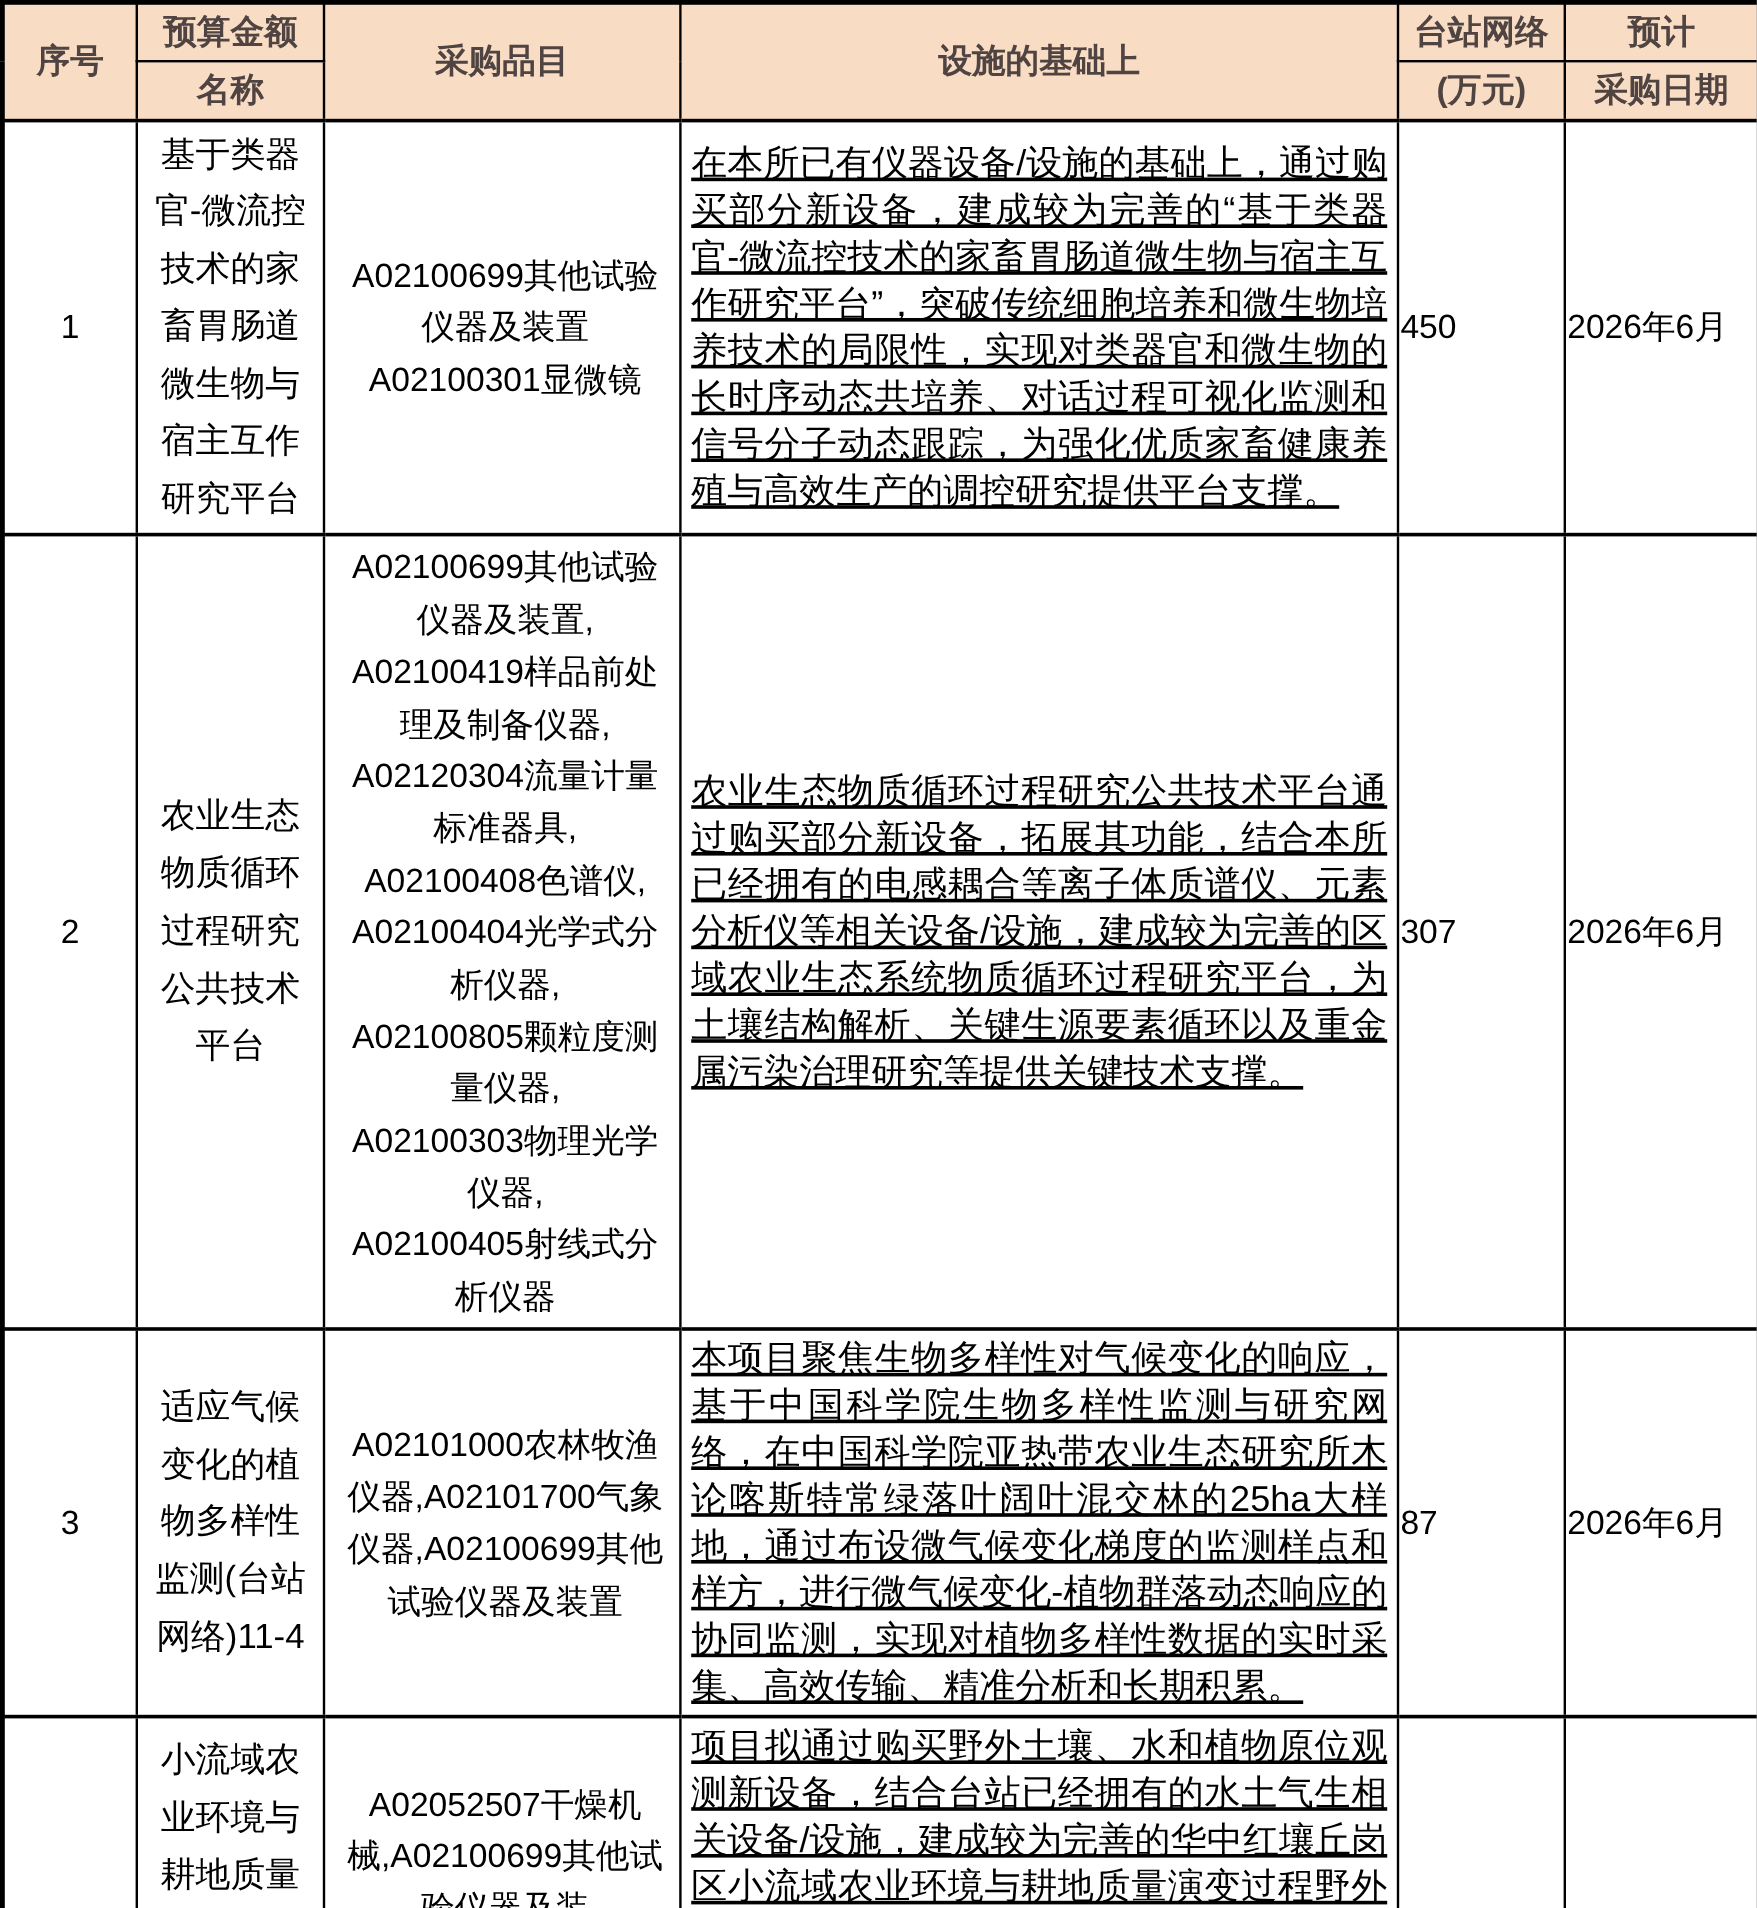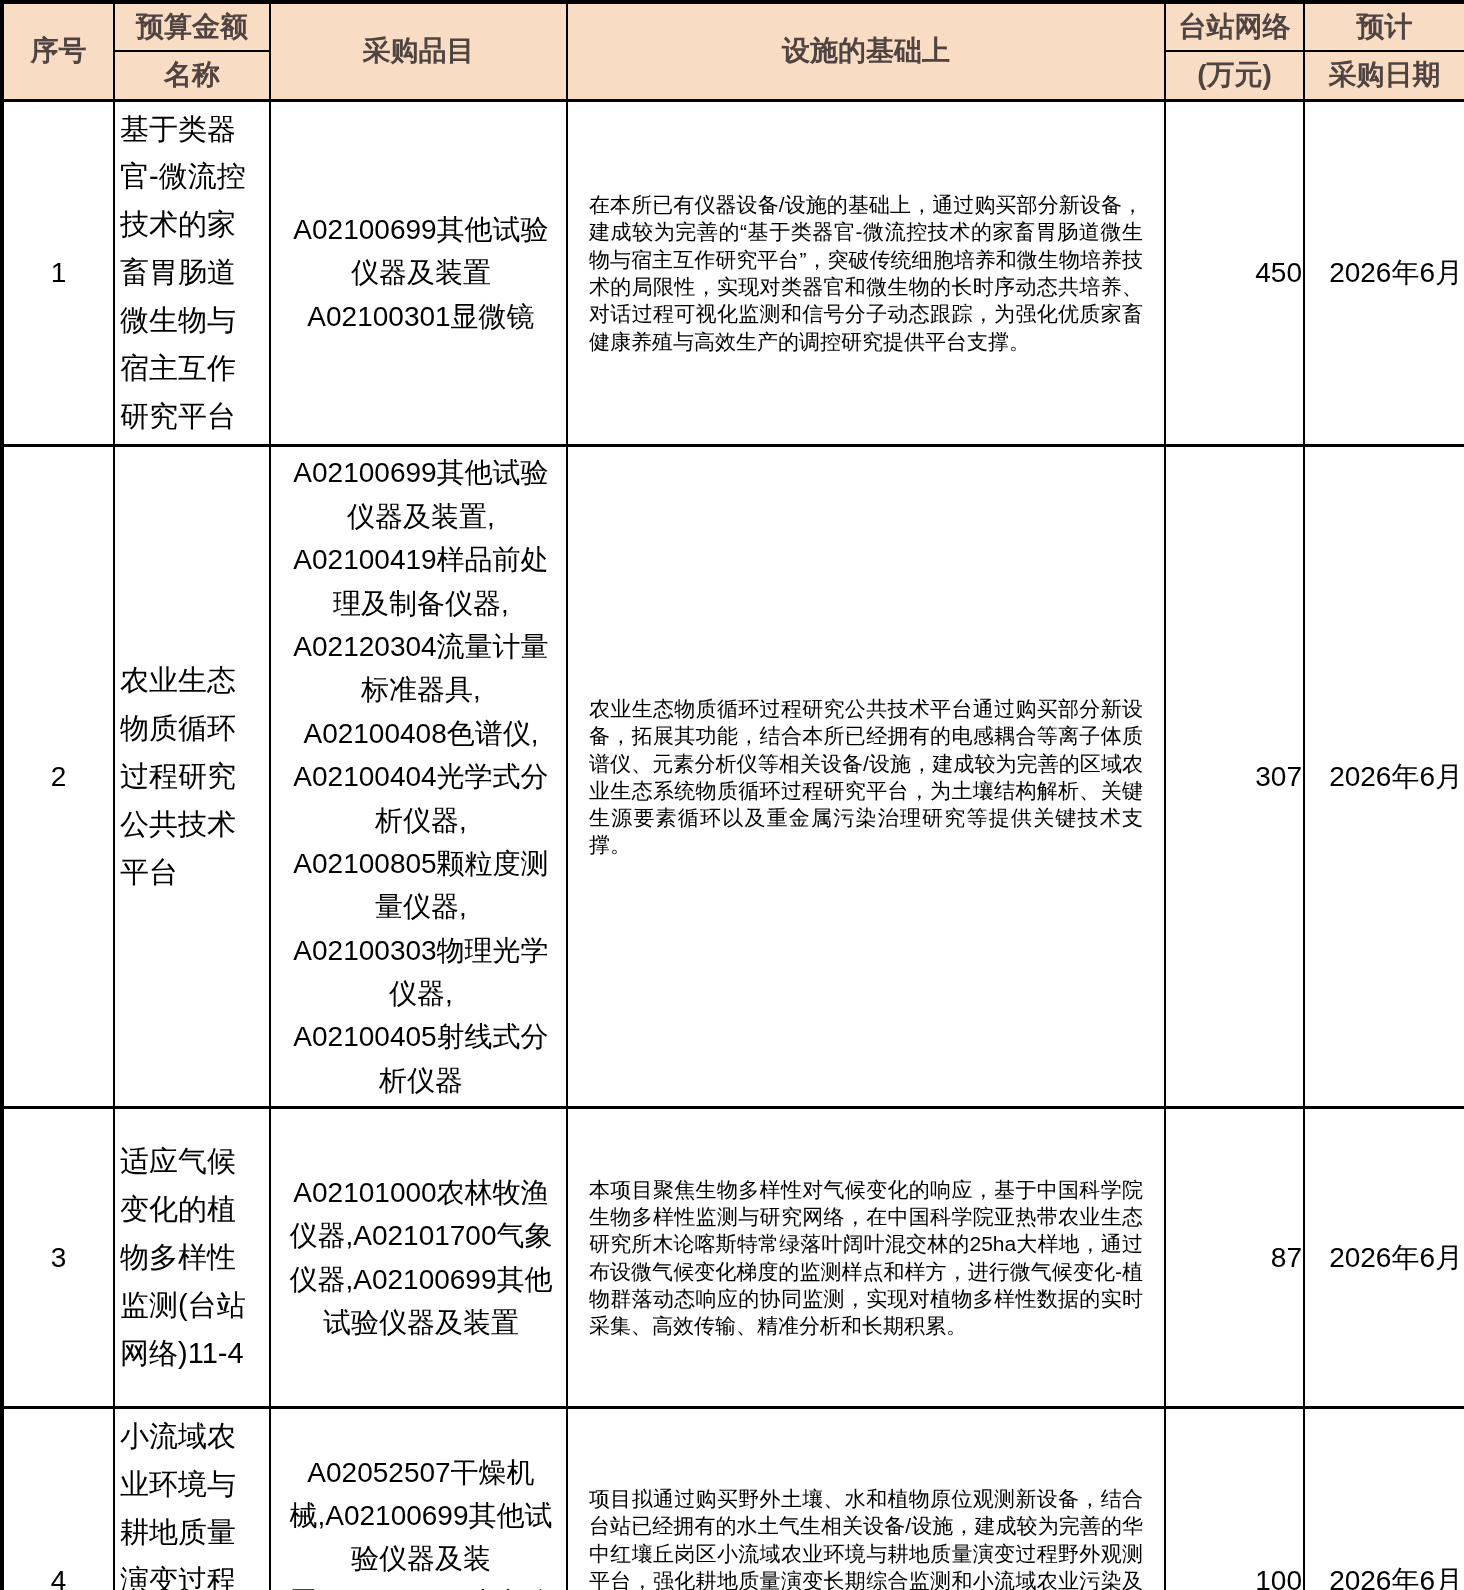--- a/index.html
+++ b/index.html
@@ -42,41 +42,42 @@
   
   tbody td {
     font-size: 28px;
     color: #000000;
     background: #ffffff;
   }
   td.c-no {
     text-align: center;
   }
   td.c-name {
-    text-align: left;
+    text-align: center;
     padding: 4px 5px;
     line-height: 1.65;
     font-size: 29px;
   }
   td.c-items {
     text-align: center;
     padding: 4px 4px 4px 9px;
     line-height: 1.55;
     white-space: pre-line;
     word-wrap: break-word;
   }
   td.c-ov {
     text-align: justify;
-    padding: 4px 21px;
+    padding: 4px 8px;
     line-height: 1.3;
-    font-size: 21px;
+    font-size: 30px;
     word-wrap: break-word;
+    text-decoration: underline;
   }
   td.c-budget, td.c-date {
-    text-align: right;
+    text-align: left;
   }
   tr.r1 { height: 302px; }
   tr.r2 { height: 572px; }
   tr.r3 { height: 300px; }
   tr.r4 { height: 315px; }
 </style>
 </head>
 <body>
 
 <div class="page">

